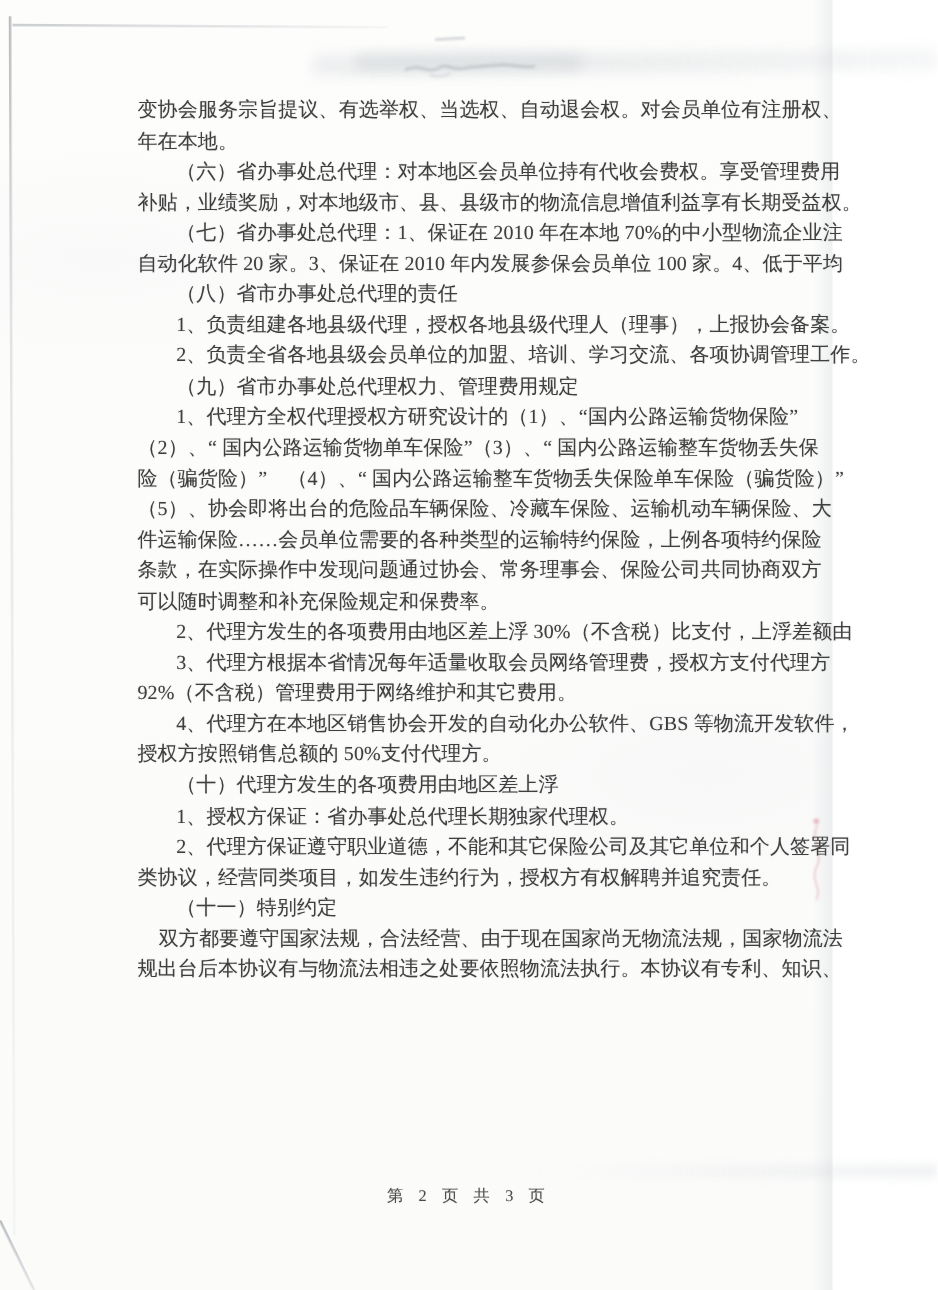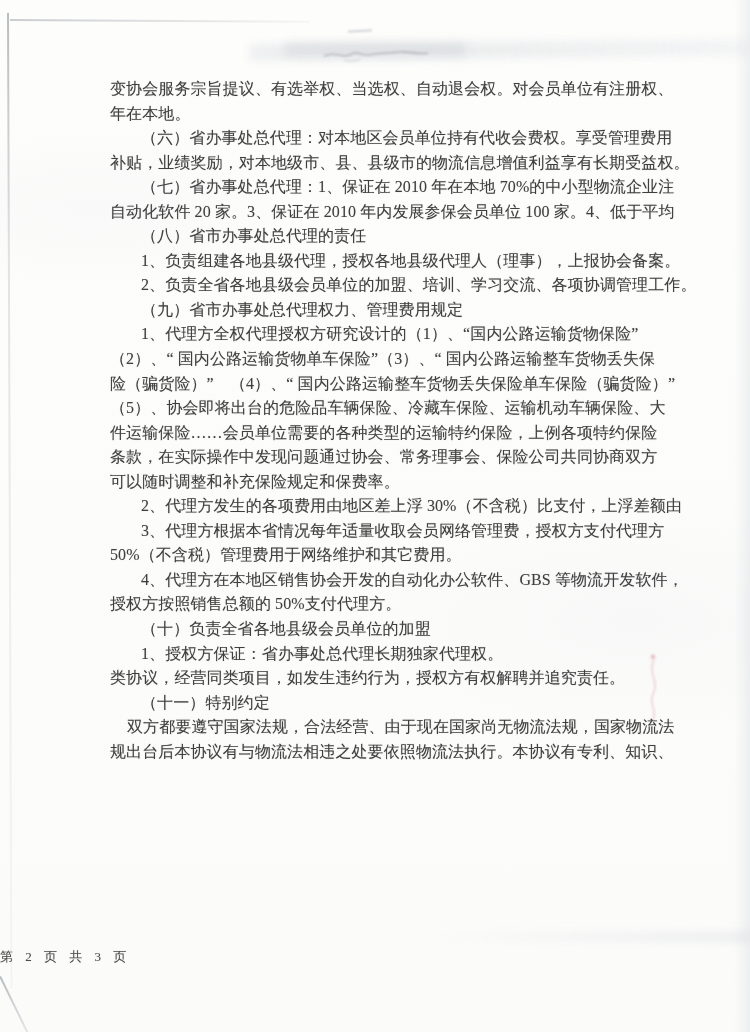--- a/index.html
+++ b/index.html
@@ -2,21 +2,21 @@
 <html><head>
 <meta charset="utf-8">
 <style>
   html,body{margin:0;padding:0;}
   body{
     width:750px;height:1032px;overflow:hidden;
     background:#ffffff;
     font-family:"Liberation Serif","DejaVu Serif",serif;
   }
   .page{
-    position:relative;width:750px;height:1032px;
+    position:relative;width:666px;height:1032px;
     background:
       radial-gradient(ellipse 300px 120px at 12% 20%, rgba(210,214,218,0.10), transparent 70%),
       radial-gradient(ellipse 400px 160px at 85% 60%, rgba(210,214,218,0.10), transparent 70%),
       linear-gradient(#fdfdfc,#fbfbfa);
   }
   
   .edge-left{
     position:absolute;left:7px;top:13px;width:2px;height:975px;
     background:linear-gradient(to bottom,
       rgba(130,136,142,0.55), rgba(160,166,172,0.30) 25%,
@@ -73,20 +73,21 @@
     color:#3f3f3f;
     text-shadow:0 0 1px rgba(90,90,90,0.35);
     white-space:nowrap;
     letter-spacing:0.1px;
   }
   .ind0{text-indent:0;}
   .ind1{text-indent:17px;}
   .ind2{text-indent:31px;}
   .footer{
     position:absolute;left:0;top:948px;width:750px;
+    text-align:center;
     font-size:13px;letter-spacing:4.5px;
     color:#4c4c4c;
     text-shadow:0 0 1px rgba(100,100,100,0.3);
   }
 </style>
 </head>
 <body>
 
 <div class="page">
 
@@ -124,25 +125,26 @@
       <p class="line ind2">（九）省市办事处总代理权力、管理费用规定</p>
       <p class="line ind2">1、代理方全权代理授权方研究设计的（1）、“国内公路运输货物保险”</p>
       <p class="line ind0">（2）、“ 国内公路运输货物单车保险”（3）、“ 国内公路运输整车货物丢失保</p>
       <p class="line ind0">险（骗货险）”　（4）、“ 国内公路运输整车货物丢失保险单车保险（骗货险）”</p>
       <p class="line ind0">（5）、协会即将出台的危险品车辆保险、冷藏车保险、运输机动车辆保险、大</p>
       <p class="line ind0">件运输保险……会员单位需要的各种类型的运输特约保险，上例各项特约保险</p>
       <p class="line ind0">条款，在实际操作中发现问题通过协会、常务理事会、保险公司共同协商双方</p>
       <p class="line ind0">可以随时调整和补充保险规定和保费率。</p>
       <p class="line ind2">2、代理方发生的各项费用由地区差上浮 30%（不含税）比支付，上浮差额由</p>
       <p class="line ind2">3、代理方根据本省情况每年适量收取会员网络管理费，授权方支付代理方</p>
-      <p class="line ind0">50%（不含税）管理费用于网络维护和其它费用。</p>
+      <p class="line ind0">92%（不含税）管理费用于网络维护和其它费用。</p>
       <p class="line ind2">4、代理方在本地区销售协会开发的自动化办公软件、GBS 等物流开发软件，</p>
       <p class="line ind0">授权方按照销售总额的 50%支付代理方。</p>
-      <p class="line ind2">（十）负责全省各地县级会员单位的加盟</p>
+      <p class="line ind2">（十）代理方发生的各项费用由地区差上浮</p>
       <p class="line ind2">1、授权方保证：省办事处总代理长期独家代理权。</p>
+      <p class="line ind2">2、代理方保证遵守职业道德，不能和其它保险公司及其它单位和个人签署同</p>
       <p class="line ind0">类协议，经营同类项目，如发生违约行为，授权方有权解聘并追究责任。</p>
       <p class="line ind2">（十一）特别约定</p>
       <p class="line ind1">双方都要遵守国家法规，合法经营、由于现在国家尚无物流法规，国家物流法</p>
       <p class="line ind0">规出台后本协议有与物流法相违之处要依照物流法执行。本协议有专利、知识、</p>
     </div>
 
   <div class="footer">第 2 页 共 3 页</div>
 
 </div>
 

